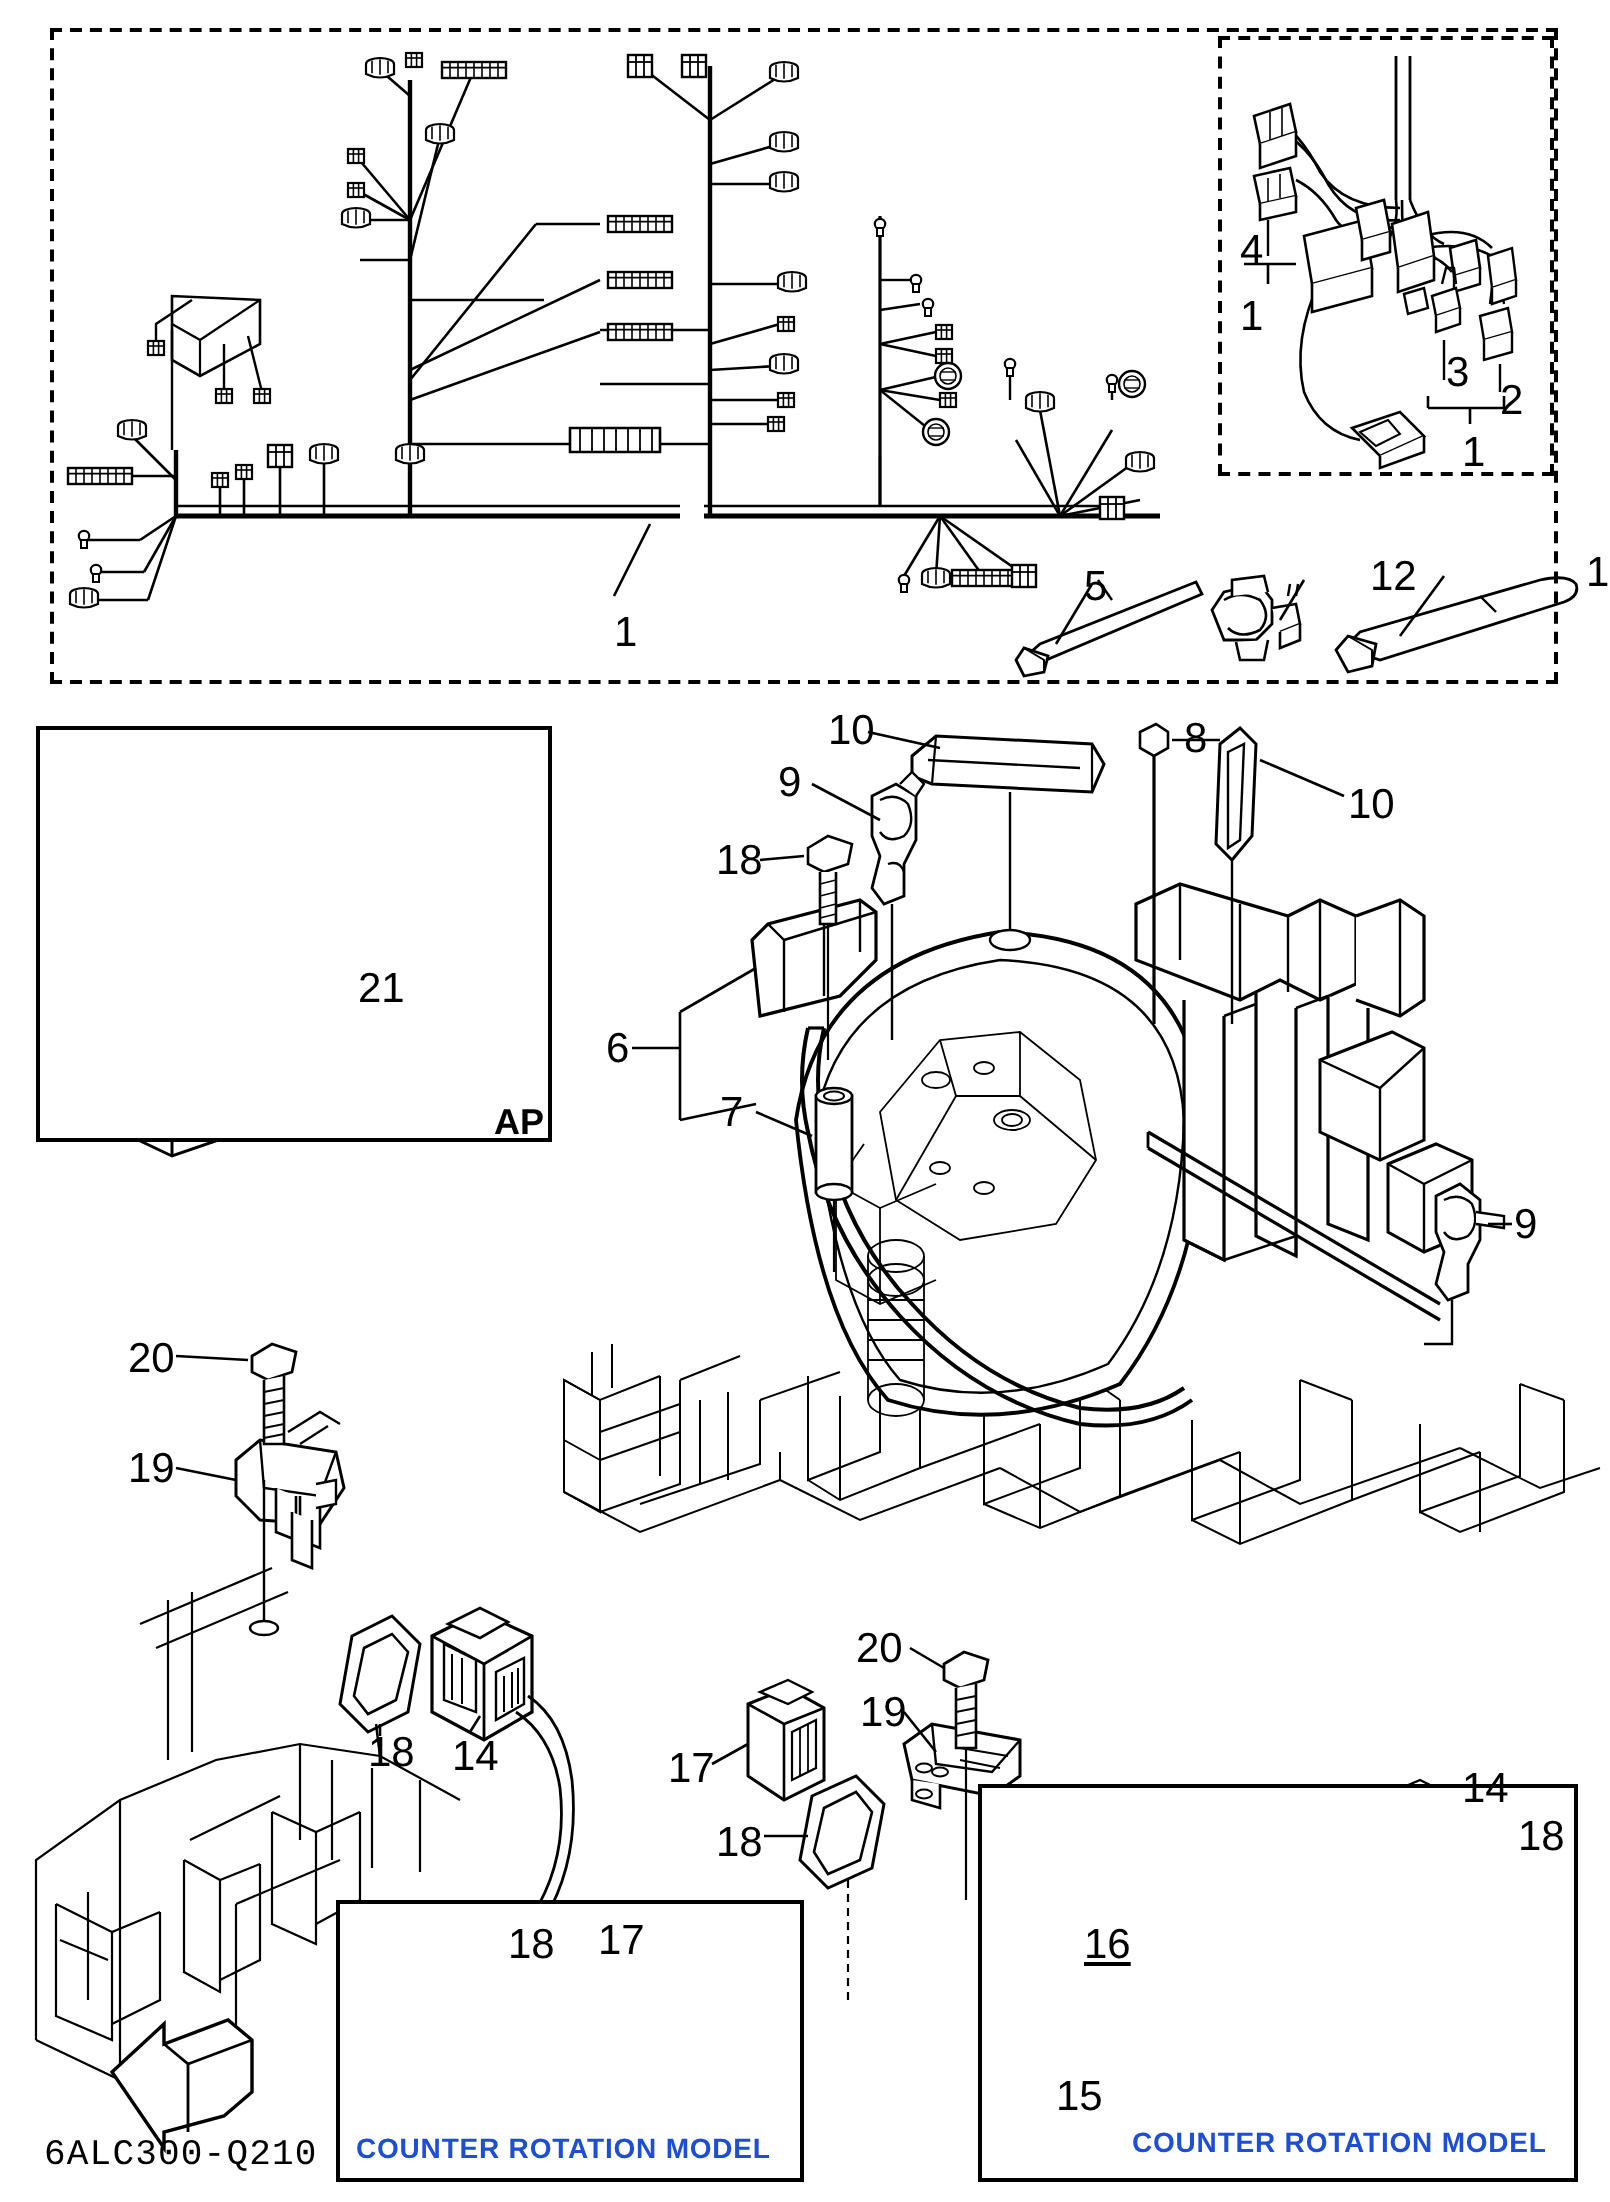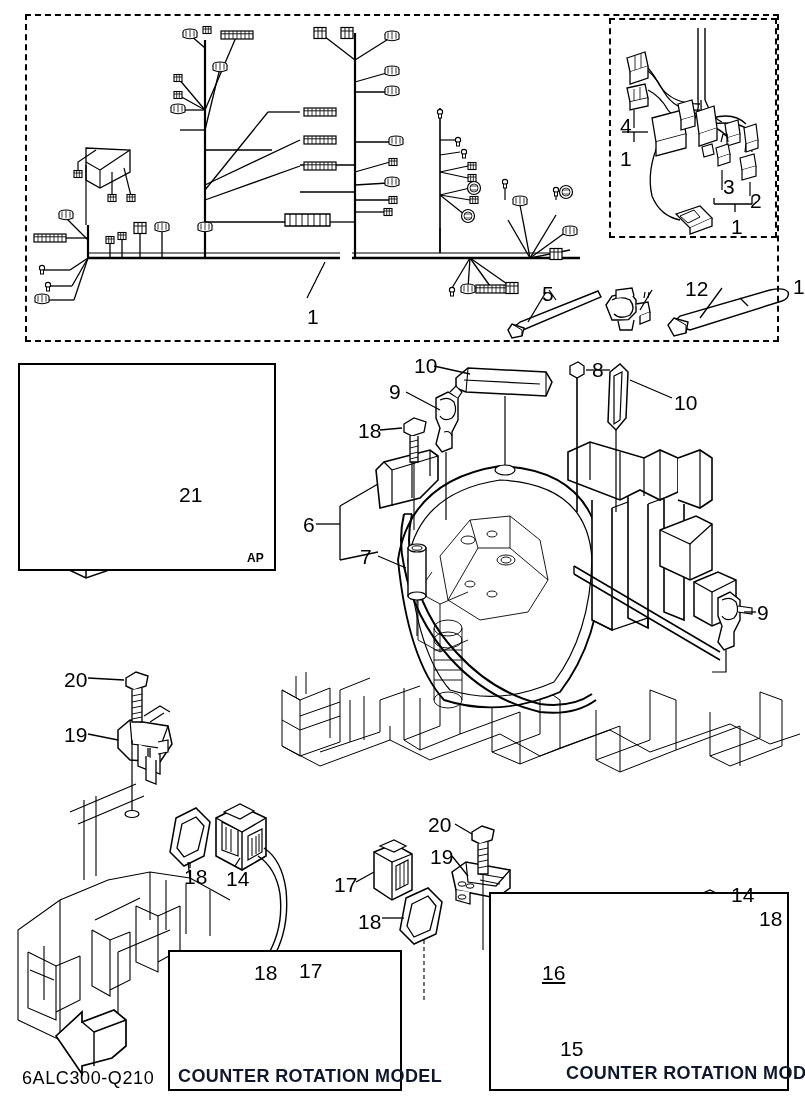--- a/index.html
+++ b/index.html
@@ -24,40 +24,40 @@
     font-weight:400;
     color:#000;
     line-height:1;
     white-space:nowrap;
     letter-spacing:0px;
   }
   .partno{
     position:absolute;
     left:22px;
     top:1068px;
-    font-family:Liberation Sans, sans-serif;
+    font-family:Liberation Mono, monospace;
     font-size:18px;
     letter-spacing:0.6px;
     color:#000;
     white-space:nowrap;
   }
   .boxlabel{
     position:absolute;
     font-family:"Liberation Sans", sans-serif;
     font-weight:bold;
-    font-size:18px;
+    font-size:14px;
     letter-spacing:0.4px;
-    color:#0f172a;
+    color:#1d4ed8;
     white-space:nowrap;
   }
   .aplabel{
     position:absolute;
     font-family:"Liberation Sans", sans-serif;
     font-weight:bold;
-    font-size:12px;
+    font-size:18px;
     color:#000;
   }
   .solidbox{
     position:absolute;
     border:2px solid #000;
     background:#fff;
     box-sizing:border-box;
   }
   .dashbox{
     position:absolute;
@@ -784,17 +784,17 @@
   <div class="callout" style="left:226px;top:868px;">14</div>
   <div class="callout" style="left:428px;top:814px;">20</div>
   <div class="callout" style="left:430px;top:846px;">19</div>
   <div class="callout" style="left:334px;top:874px;">17</div>
   <div class="callout" style="left:358px;top:911px;">18</div>
   <div class="callout" style="left:254px;top:962px;">18</div>
   <div class="callout" style="left:299px;top:960px;">17</div>
   <div class="callout" style="left:731px;top:884px;">14</div>
   <div class="callout" style="left:759px;top:908px;">18</div>
   <div class="callout" style="left:542px;top:962px;text-decoration:underline;">16</div>
-  <div class="callout" style="left:560px;top:1038px;">15</div>
+  <div class="callout" style="left:528px;top:1038px;">15</div>
 
   <div class="partno">6ALC300-Q210</div>
 
 </div>
 
 </body></html>

